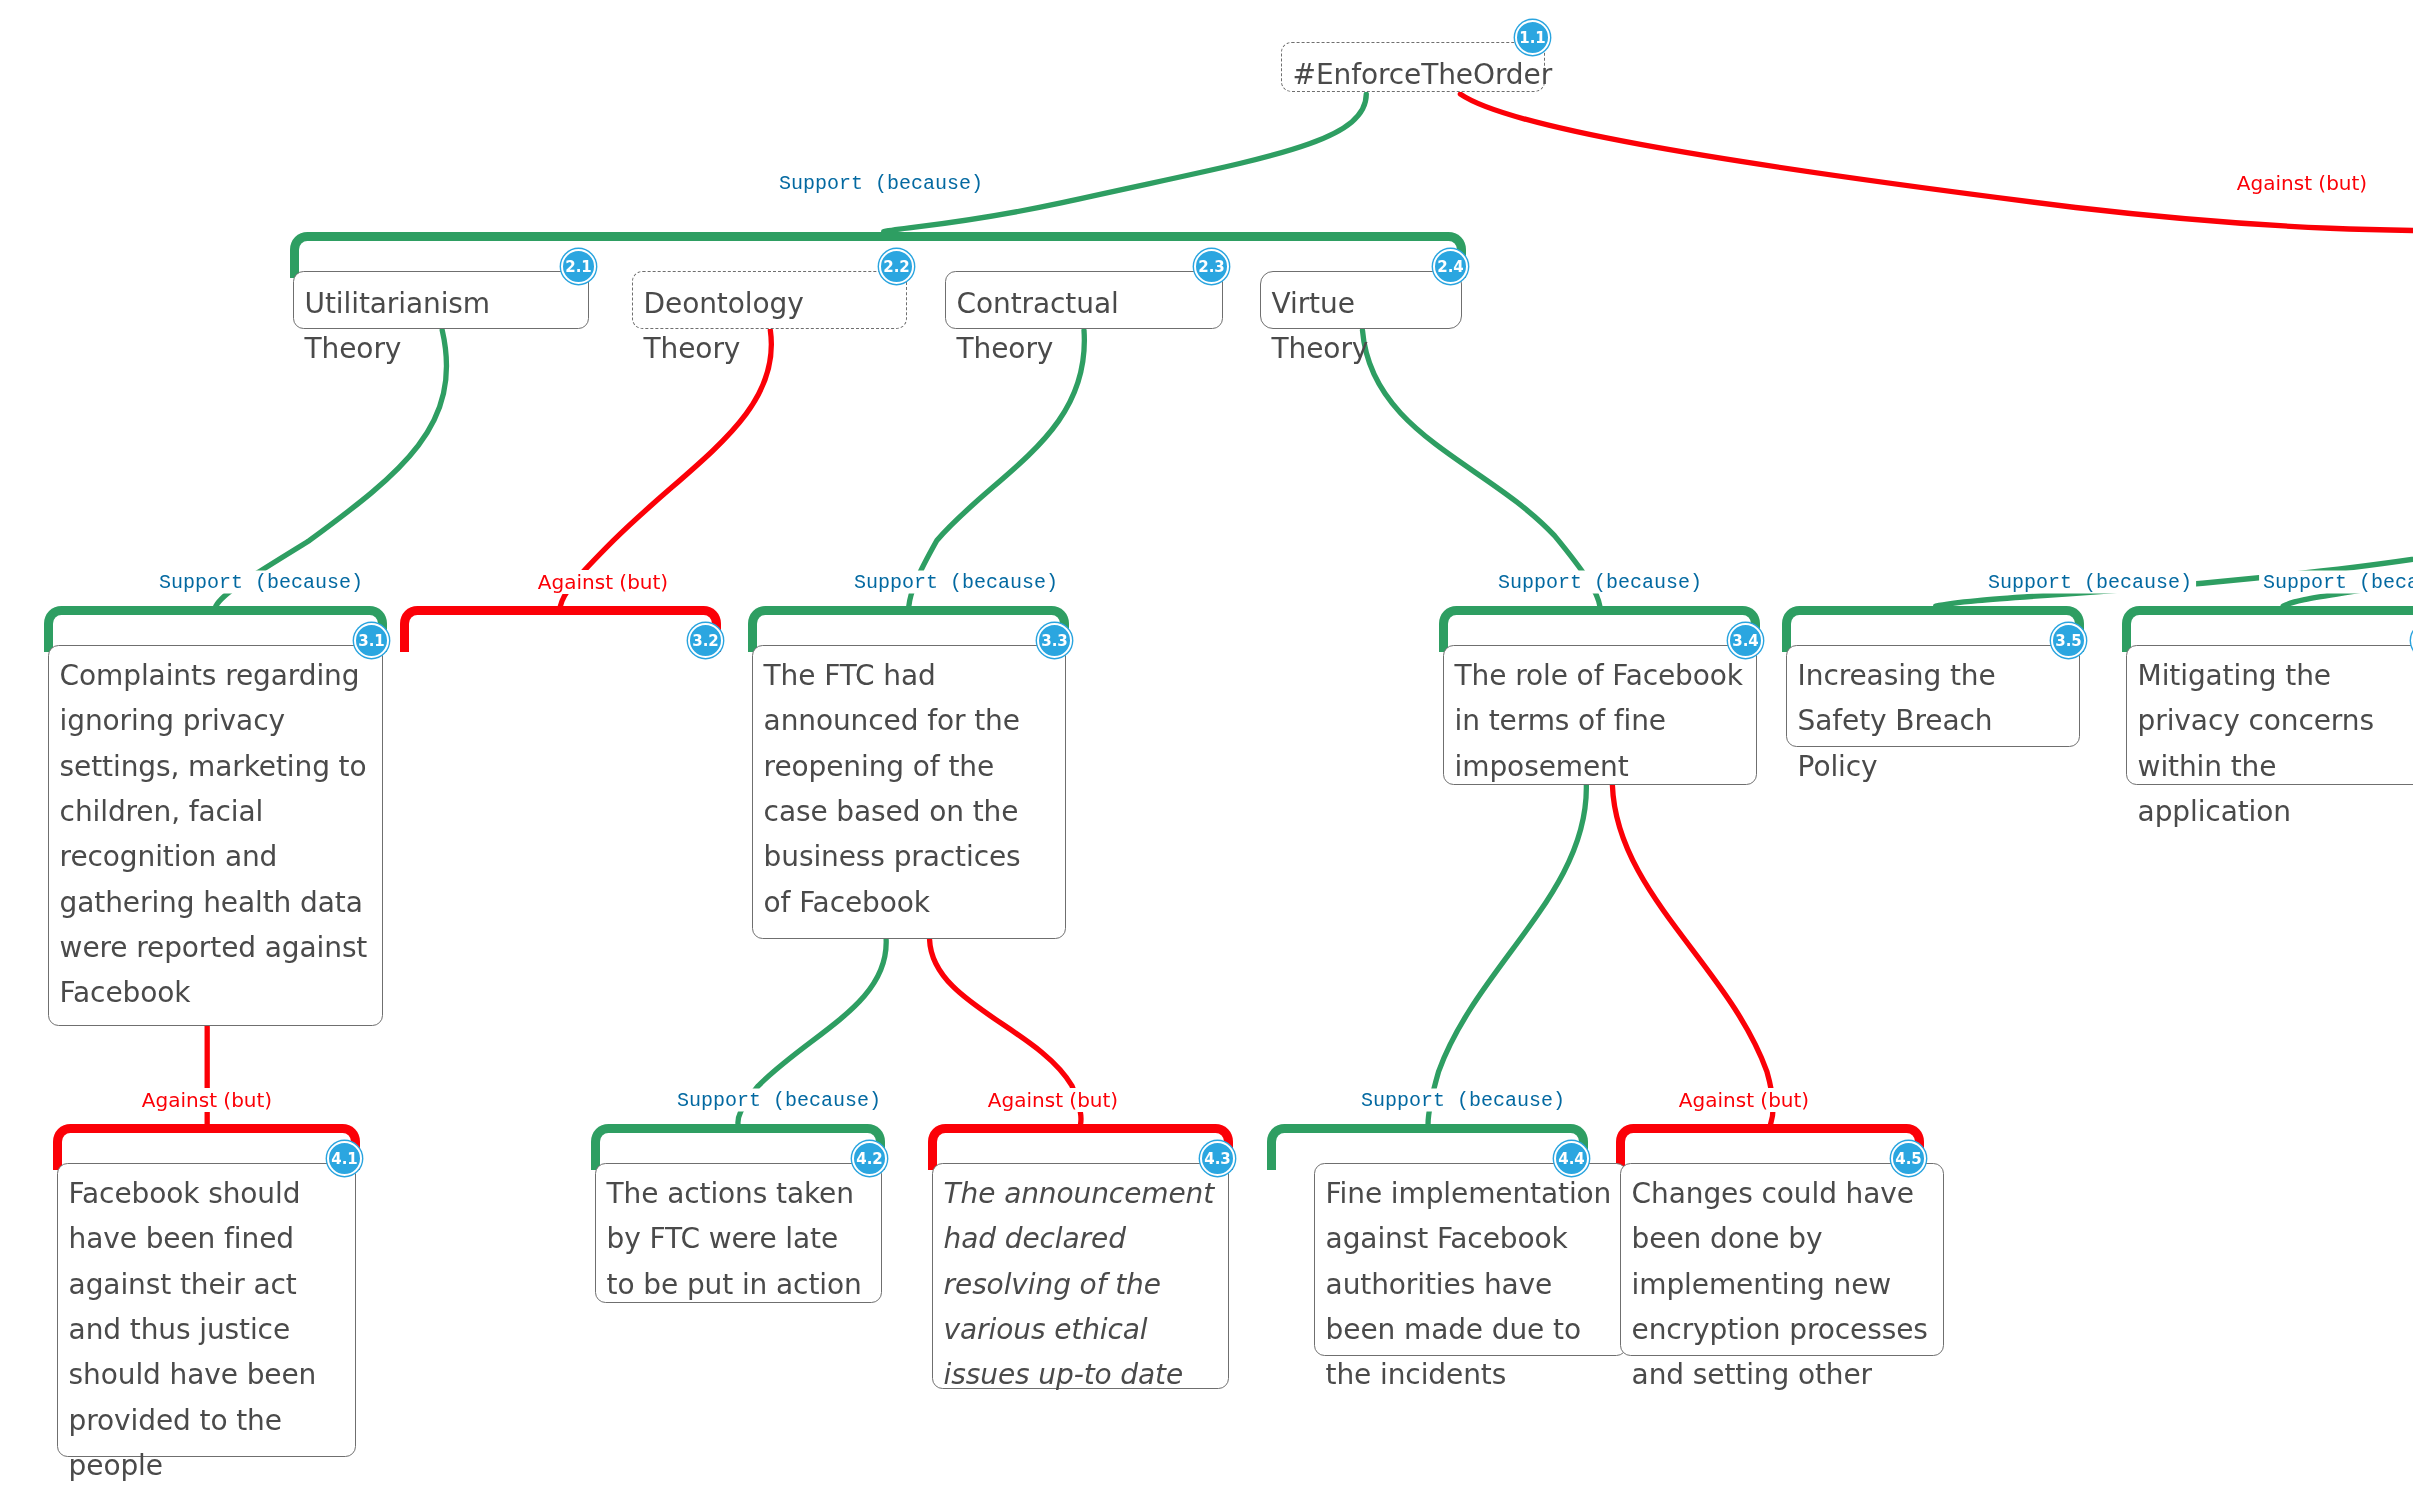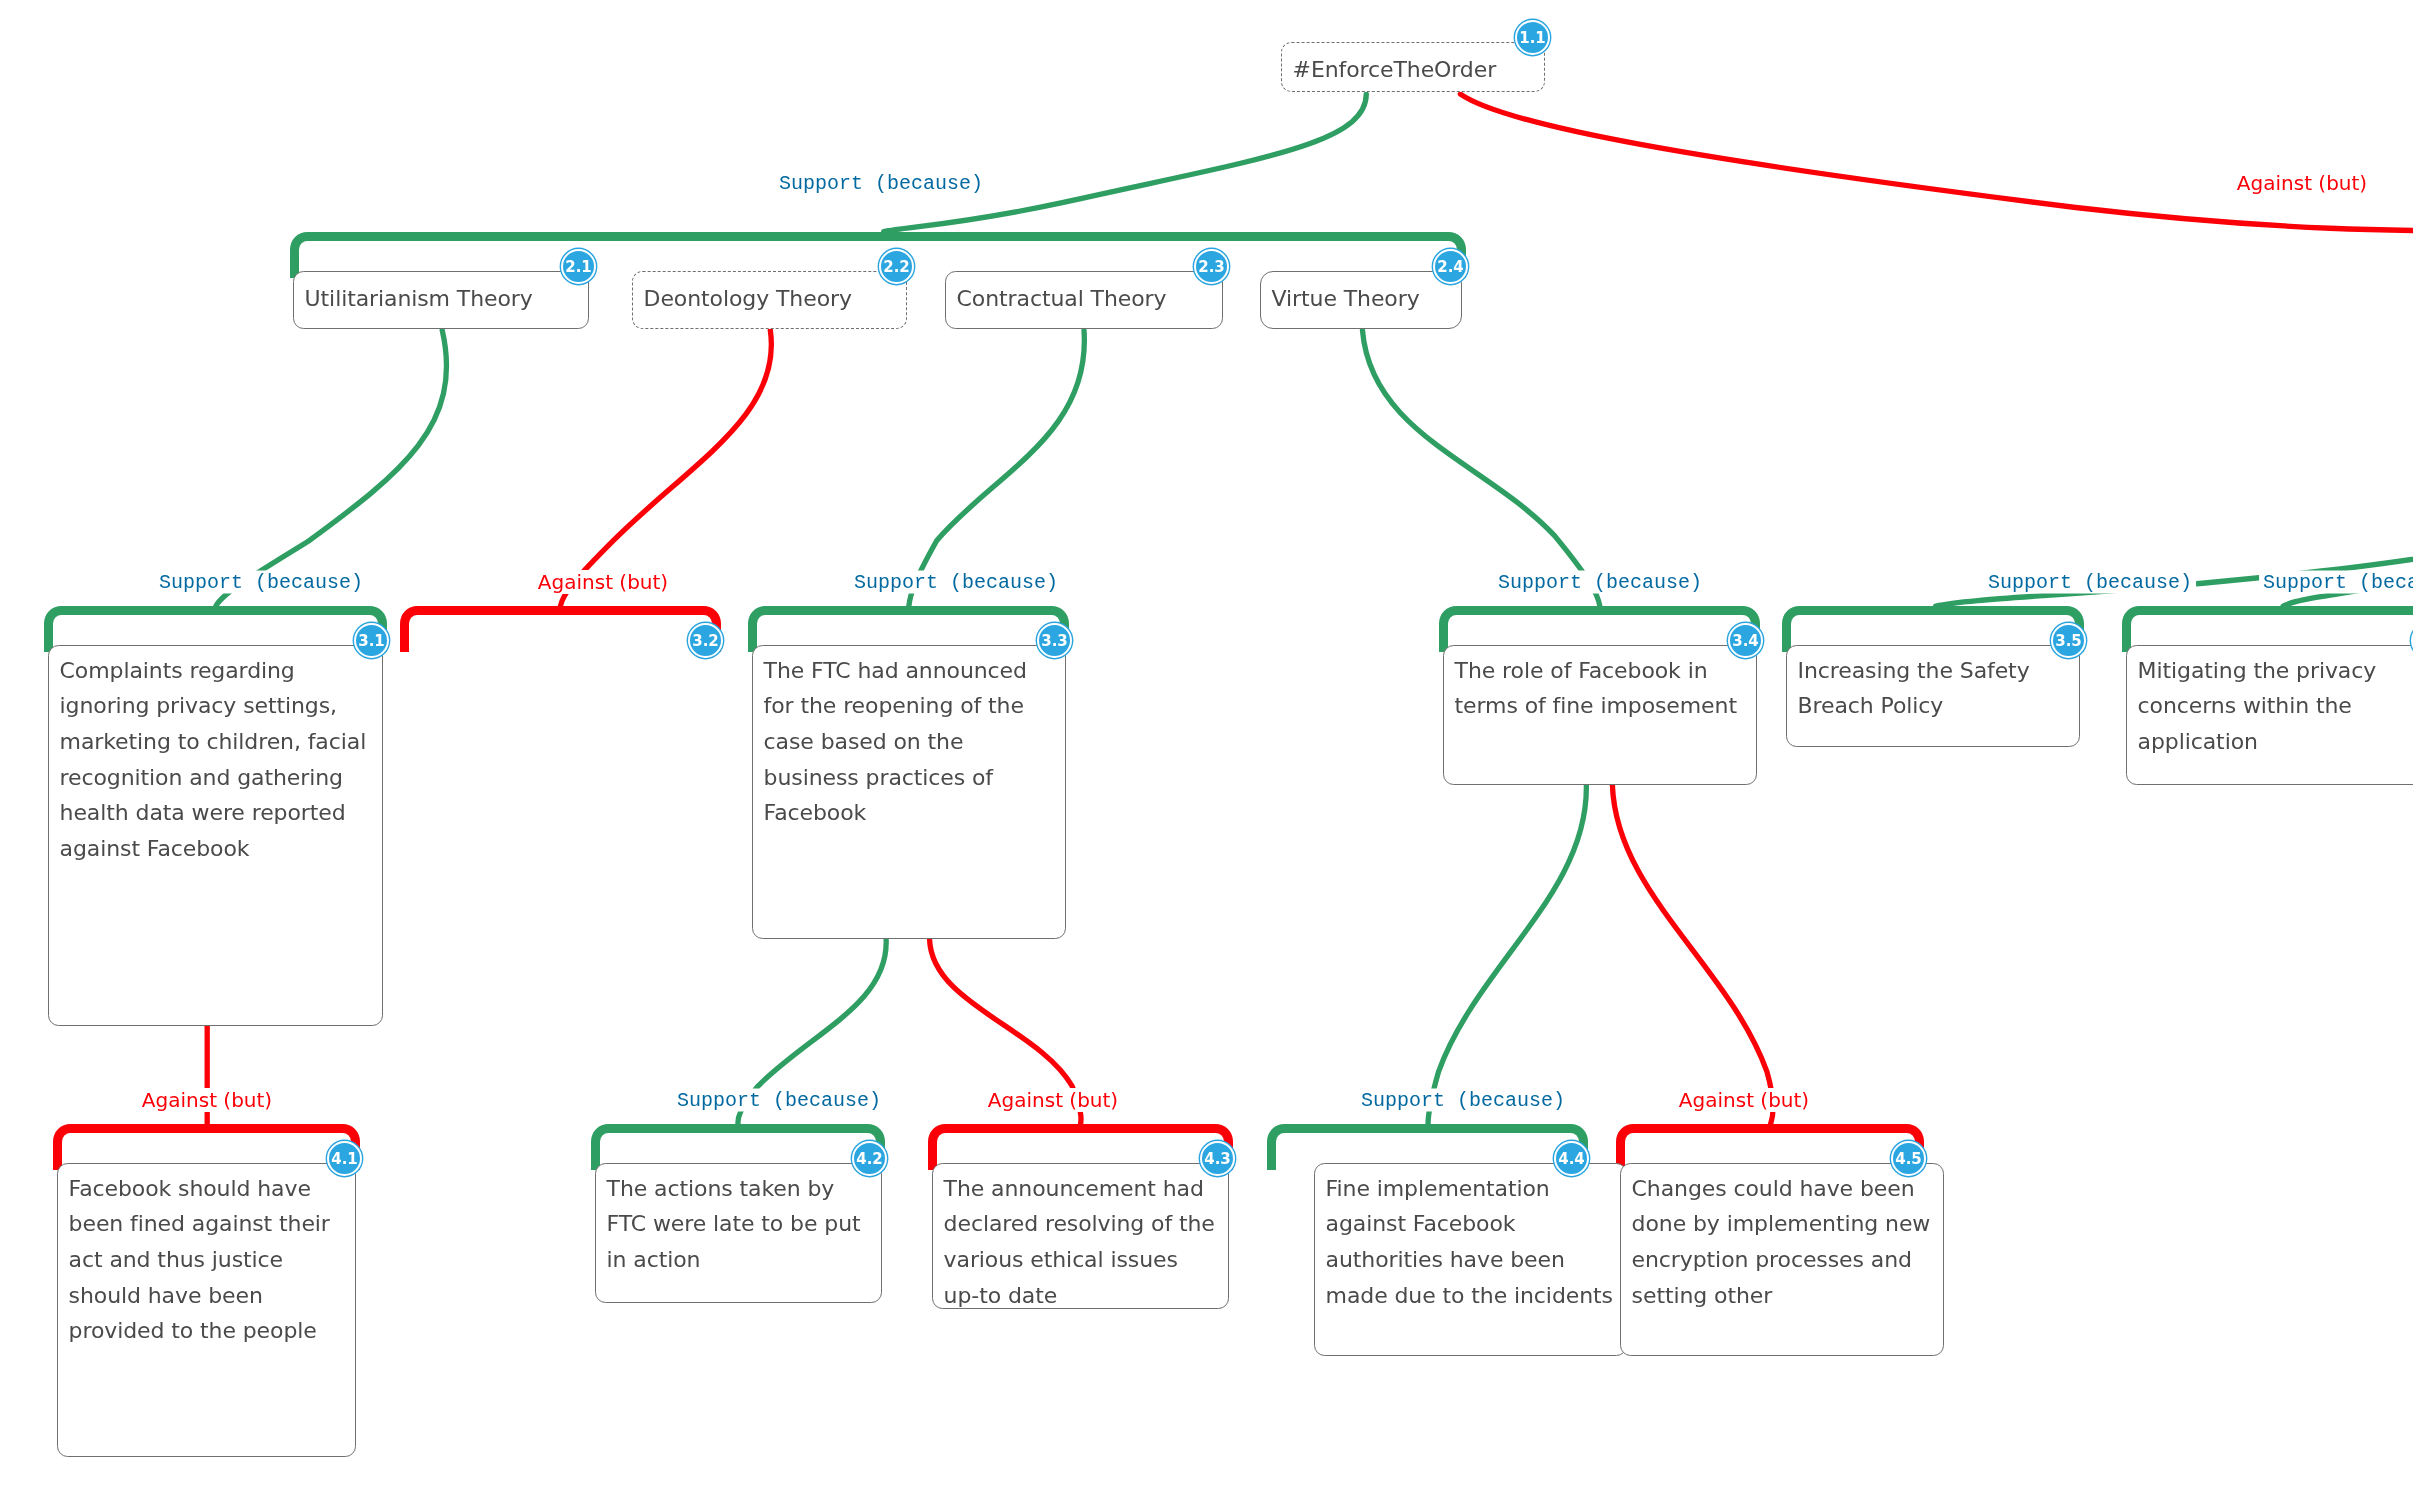--- a/index.html
+++ b/index.html
@@ -4,21 +4,21 @@
 <style>
   html,body{margin:0;padding:0;background:#ffffff;}
   #stage{position:relative;width:3482px;height:1508px;background:#fff;
          font-family:"DejaVu Sans","Liberation Sans",sans-serif;overflow:hidden;}
   #edges{position:absolute;left:0;top:0;width:3482px;height:1508px;pointer-events:none;}
   .node{position:absolute;box-sizing:border-box;background:#ffffff;
         border:1.4px solid #6f6f6f;border-radius:10.6px;
         display:flex;align-items:flex-start;}
   .node.dashed{border-style:dashed;border-color:#6f6f6f;}
   .node .txt{display:block;width:100%;padding:6.8px 9.7px 6.8px 10.6px;
-        color:#4a4a4a;font-size:22px;line-height:1.62;
+        color:#4a4a4a;font-size:28px;line-height:1.62;
         font-family:"DejaVu Sans","Liberation Sans",sans-serif;
         letter-spacing:-0.1px;word-wrap:break-word;}
   .node.single .txt{padding-top:8.7px;}
   .bracket{position:absolute;box-sizing:border-box;
         border-top-width:9.7px;border-left-width:9.7px;border-right-width:9.7px;
         border-bottom:0;border-style:solid;border-top-left-radius:17.4px;
         border-top-right-radius:17.4px;pointer-events:none;}
   .bracket.sup{border-color:#2e9e62;}
   .bracket.con{border-color:#fb0007;}
   .badge{position:absolute;width:31px;height:31px;border-radius:50%;
@@ -122,21 +122,21 @@
     </div>
     <div class="badge" style="left: 2411px; top: 623px;">3.6</div>
     <div class="node" style="left: 57px; top: 1163px; width: 299px; height: 294px;">
       <span class="txt">Facebook should have been fined against their act and thus justice should have been provided to the people</span>
     </div>
     <div class="badge" style="left: 327px; top: 1141px;">4.1</div>
     <div class="node" style="left: 595px; top: 1163px; width: 287px; height: 140px;">
       <span class="txt">The actions taken by FTC were late to be put in action</span>
     </div>
     <div class="badge" style="left: 852px; top: 1141px;">4.2</div>
-    <div class="node" style="left: 932px; top: 1163px; width: 297px; height: 146px;">
+    <div class="node" style="left: 932px; top: 1163px; width: 297px; height: 226px; font-style: italic;">
       <span class="txt">The announcement had declared resolving of the various ethical issues up-to date</span>
     </div>
     <div class="badge" style="left: 1200px; top: 1141px;">4.3</div>
     <div class="node" style="left: 1270px; top: 1163px; width: 313px; height: 193px; margin-left: 44px;">
       <span class="txt">Fine implementation against Facebook authorities have been made due to the incidents</span>
     </div>
     <div class="badge" style="left: 1554px; top: 1141px;">4.4</div>
     <div class="node" style="left: 1620px; top: 1163px; width: 324px; height: 193px;">
       <span class="txt">Changes could have been done by implementing new encryption processes and setting other</span>
     </div>

